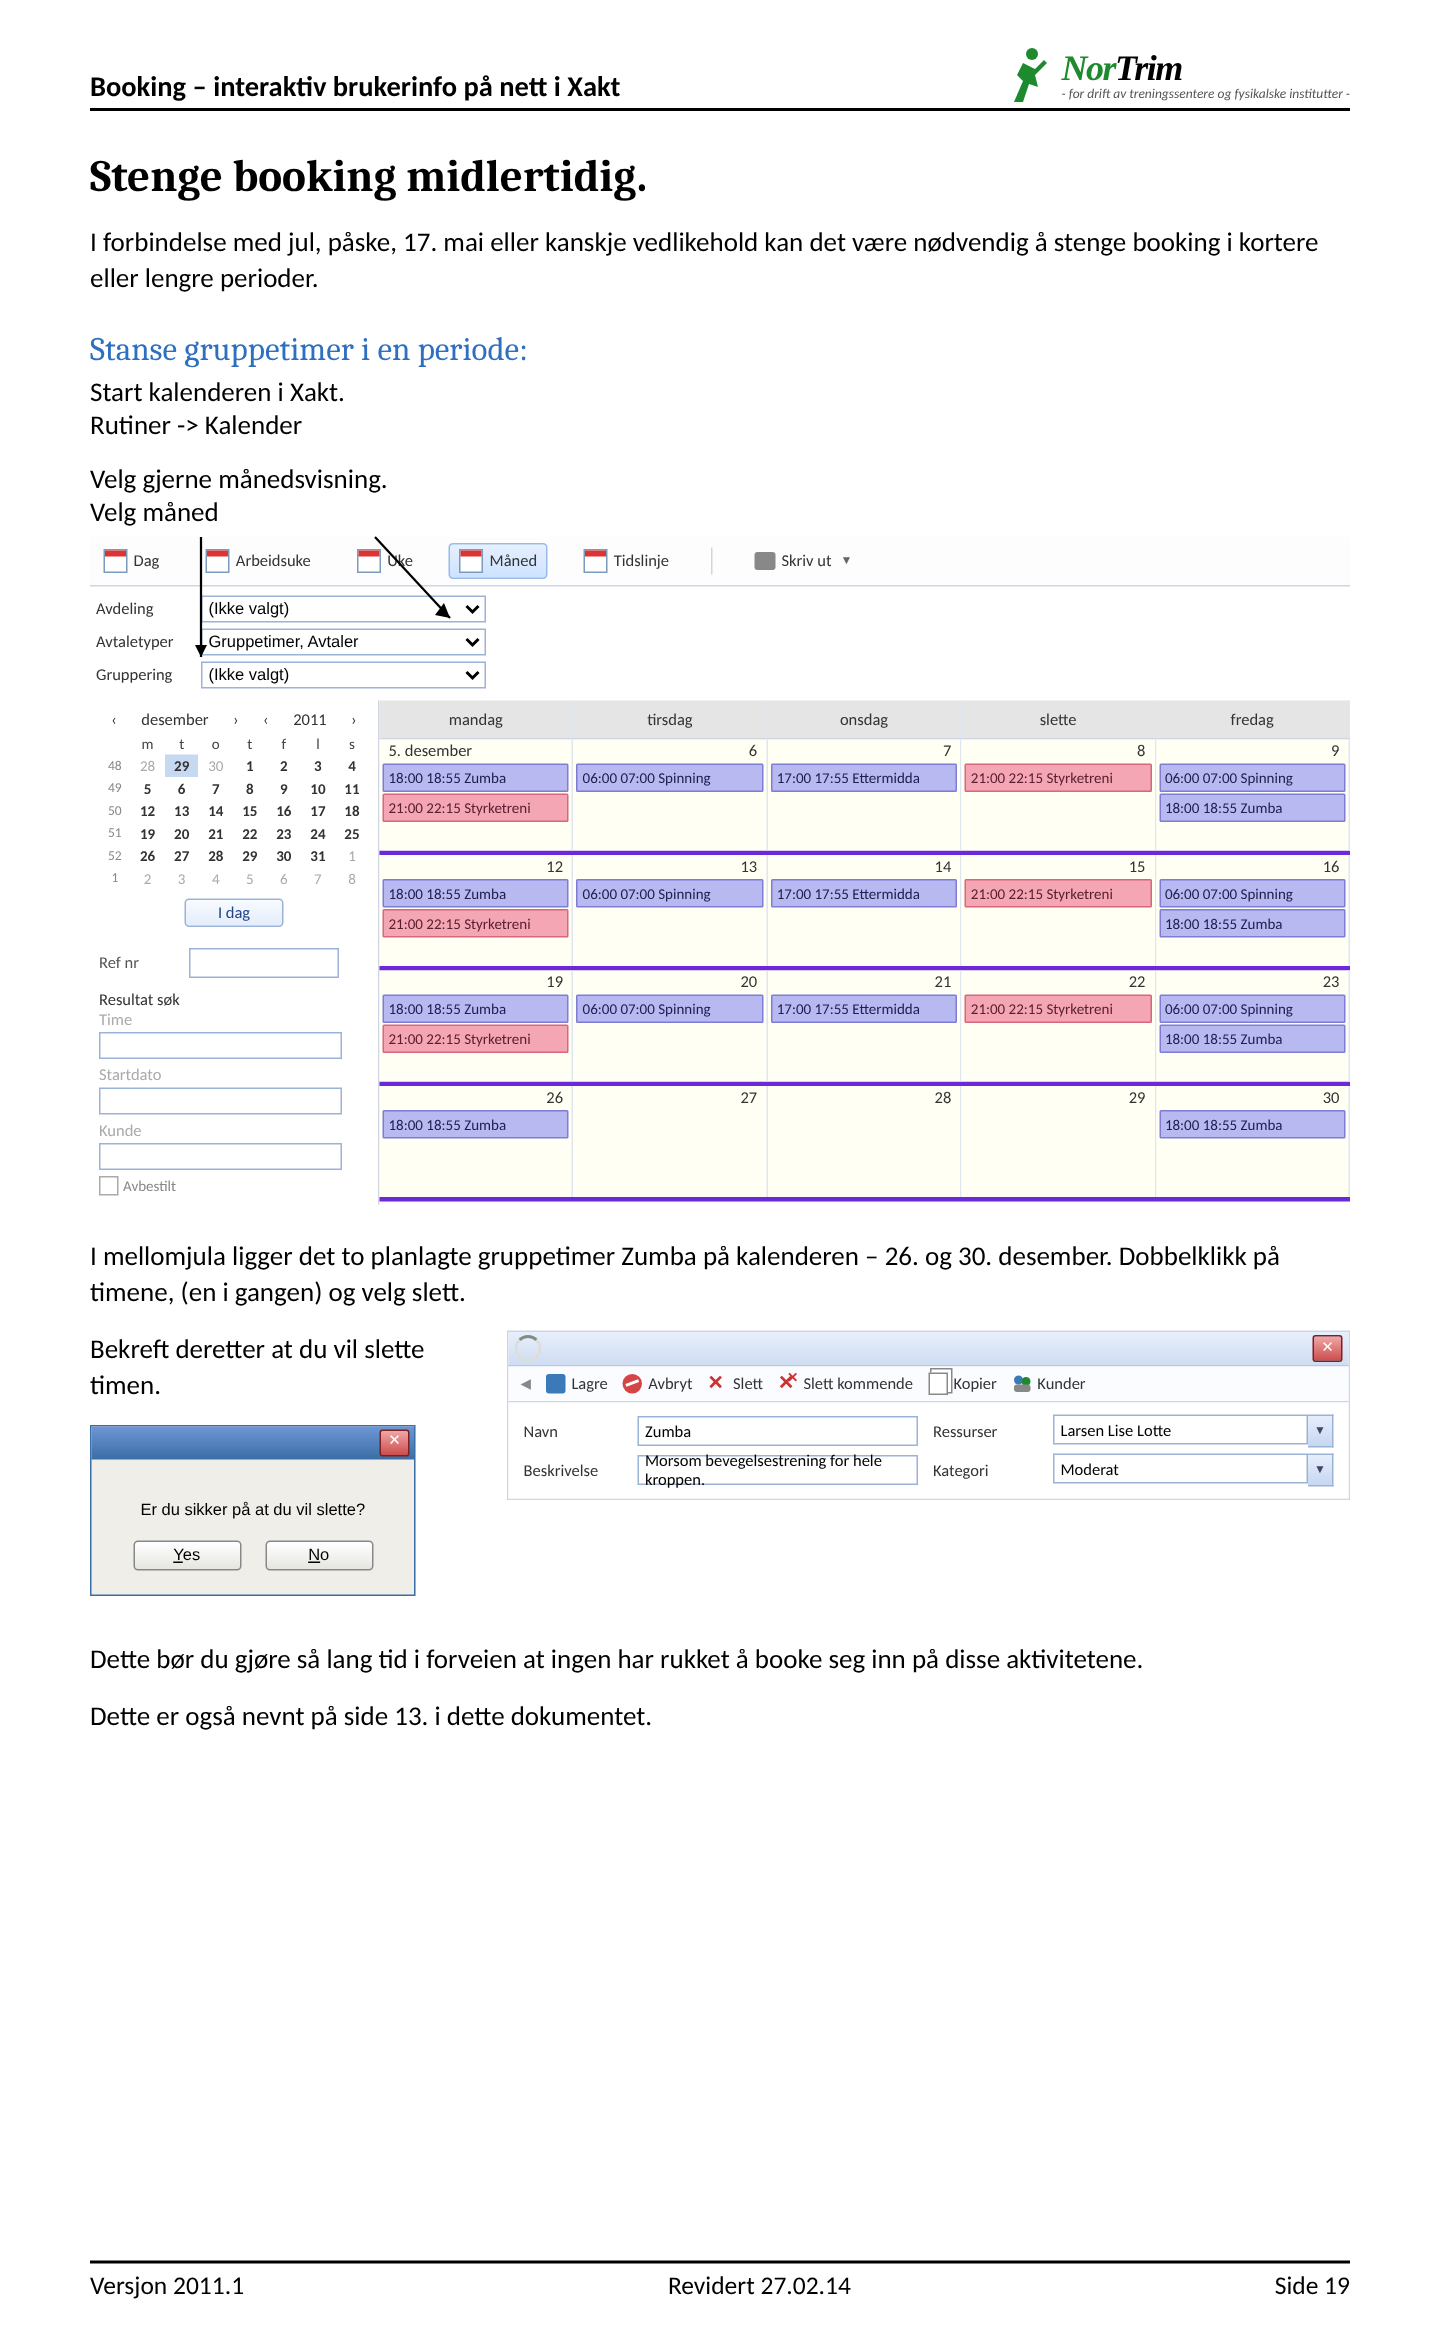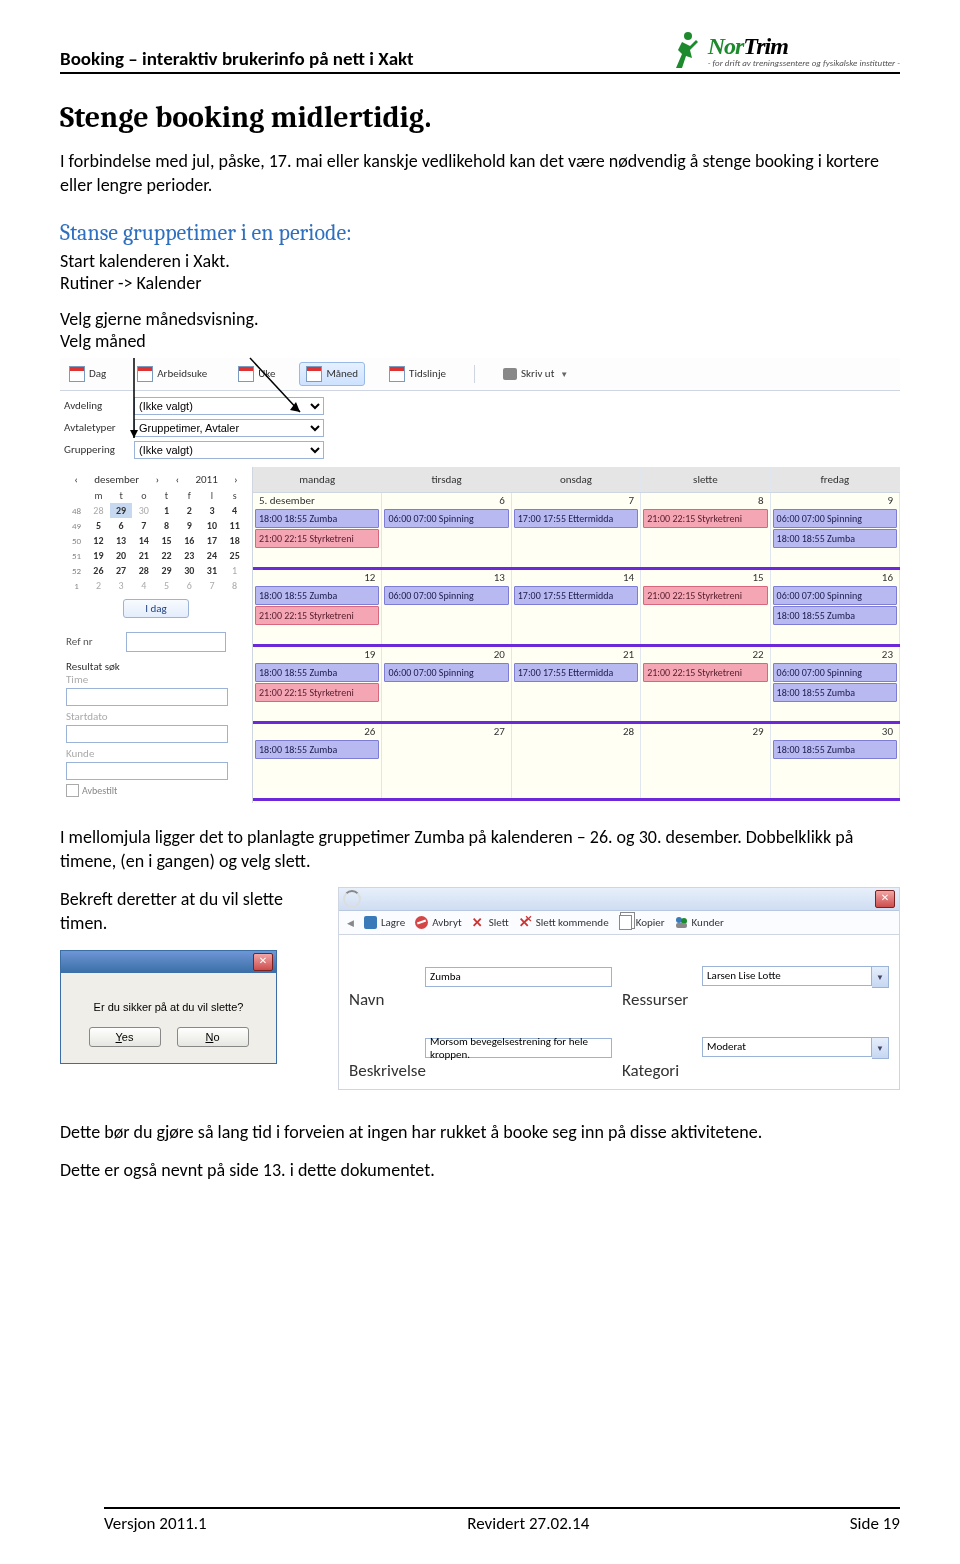--- a/index.html
+++ b/index.html
@@ -79,27 +79,27 @@
   .shot3 .tbar2 .item { display: flex; align-items: center; gap: 4px; font-size: 11px; color: #333; }
   .ico { width: 13px; height: 13px; display: inline-block; }
   .ico-save { background: #3a7ab8; border-radius: 2px; }
   .ico-cancel { background: #d64545; border-radius: 50%; position: relative; }
   .ico-cancel::after { content: ""; position: absolute; left: 2px; top: 5px; width: 9px; height: 2px; background: #fff; transform: rotate(-20deg); }
   .ico-del { color: #c33; font-size: 13px; font-weight: bold; line-height: 13px; }
   .ico-delk { position: relative; }
   .ico-delk::after { content: "✕"; position: absolute; font-size: 9px; color: #c33; left: 6px; top: -4px; }
   .ico-copy { width: 11px; height: 13px; border: 1px solid #888; background: #fff; box-shadow: 2px -2px 0 #fff, 2px -2px 0 1px #888; }
   .shot3 .form { display: grid; grid-template-columns: 66px 1fr 70px 1fr; gap: 4px 10px; padding: 8px 10px; align-items: center; background: #fff; }
-  .shot3 .form label { font-size: 17px; color: #333; margin-top: 46px; }
+  .shot3 .form label { font-size: 11px; color: #333; }
   .shot3 .form .field { height: 18px; border: 1px solid #9bb3d6; padding: 0 4px; font-size: 11px; display: flex; align-items: center; background: #fff; }
   .shot3 .form .combo { display: flex; }
   .shot3 .form .combo .field { flex: 1; }
   .shot3 .form .combo .dd { width: 16px; height: 20px; background: linear-gradient(#e6eefb,#c6d7f2); border: 1px solid #9bb3d6; border-left: 0; display: flex; align-items: center; justify-content: center; font-size: 8px; color: #446; }
 
-  .footer { position: absolute; left: 60px; right: 60px; bottom: 30px; border-top: 2px solid #000; display: flex; justify-content: space-between; font-size: 17px; padding-top: 4px; margin-left: 44px; }
+  .footer { position: absolute; left: 60px; right: 60px; bottom: 30px; border-top: 2px solid #000; display: flex; justify-content: space-between; font-size: 17px; padding-top: 4px; }
 </style>
 </head>
 <body>
 
 <div class="page">
 
   <div class="hdr">
     <div class="hdr-title">Booking – interaktiv brukerinfo på nett i Xakt</div>
     <div class="logo">
       <div class="logo-figure">

